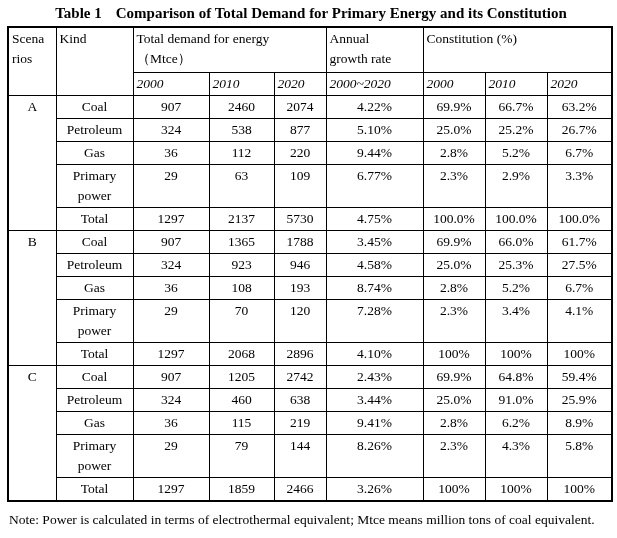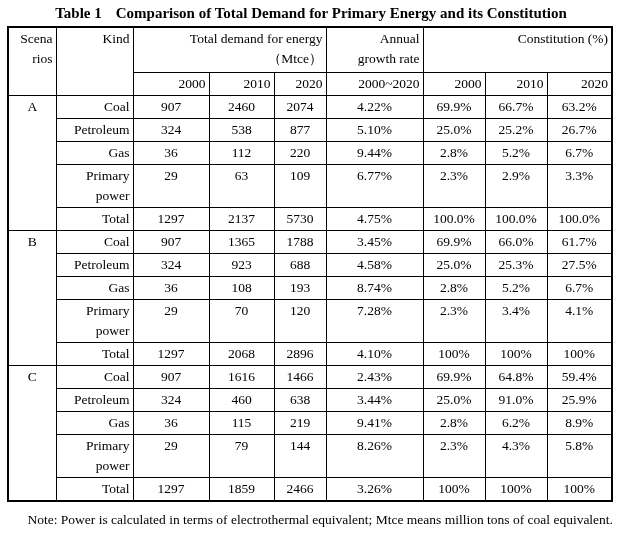--- a/index.html
+++ b/index.html
@@ -27,33 +27,33 @@
   }
   table.energy td, table.energy th {
     border: 1px solid #000;
     font-size: 13.5px;
     font-weight: normal;
     padding: 1px 3px;
     vertical-align: top;
     line-height: 20px;
     overflow: hidden;
   }
-  thead th { text-align: right; }
+  thead th { text-align: left; }
   thead tr.h1 { height: 45px; }
-  thead tr.h2 { height: 23px; }
+  thead tr.h2 { height: 23px; font-style: italic; }
   tbody tr { height: 23px; }
   td.scenario-cell { text-align: center; padding-top: 1px; }
-  td.kind-cell { text-align: right; padding-left: 5px; }
+  td.kind-cell { text-align: center; padding-left: 5px; }
   td.num-cell { text-align: center; }
   .note {
     font-size: 13.5px;
     line-height: 25px;
     margin-top: 5px;
     padding: 0 2px;
-    text-align: right;
+    text-align: left;
   }
 </style>
 </head>
 <body>
 
 <div class="page">
 
   <div class="title">
     <span class="tlabel">Table 1</span><span>Comparison of Total Demand for Primary Energy and its Constitution</span>
   </div>
@@ -148,21 +148,21 @@
           <td class="num-cell">1788</td>
           <td class="num-cell">3.45%</td>
           <td class="num-cell">69.9%</td>
           <td class="num-cell">66.0%</td>
           <td class="num-cell">61.7%</td>
         </tr>
         <tr>
           <td class="kind-cell">Petroleum</td>
           <td class="num-cell">324</td>
           <td class="num-cell">923</td>
-          <td class="num-cell">688</td>
+          <td class="num-cell">946</td>
           <td class="num-cell">4.58%</td>
           <td class="num-cell">25.0%</td>
           <td class="num-cell">25.3%</td>
           <td class="num-cell">27.5%</td>
         </tr>
         <tr>
           <td class="kind-cell">Gas</td>
           <td class="num-cell">36</td>
           <td class="num-cell">108</td>
           <td class="num-cell">193</td>
@@ -188,22 +188,22 @@
           <td class="num-cell">2896</td>
           <td class="num-cell">4.10%</td>
           <td class="num-cell">100%</td>
           <td class="num-cell">100%</td>
           <td class="num-cell">100%</td>
         </tr>
         <tr>
           <td class="scenario-cell" rowspan="5">C</td>
           <td class="kind-cell">Coal</td>
           <td class="num-cell">907</td>
-          <td class="num-cell">1616</td>
-          <td class="num-cell">1466</td>
+          <td class="num-cell">1205</td>
+          <td class="num-cell">2742</td>
           <td class="num-cell">2.43%</td>
           <td class="num-cell">69.9%</td>
           <td class="num-cell">64.8%</td>
           <td class="num-cell">59.4%</td>
         </tr>
         <tr>
           <td class="kind-cell">Petroleum</td>
           <td class="num-cell">324</td>
           <td class="num-cell">460</td>
           <td class="num-cell">638</td>

